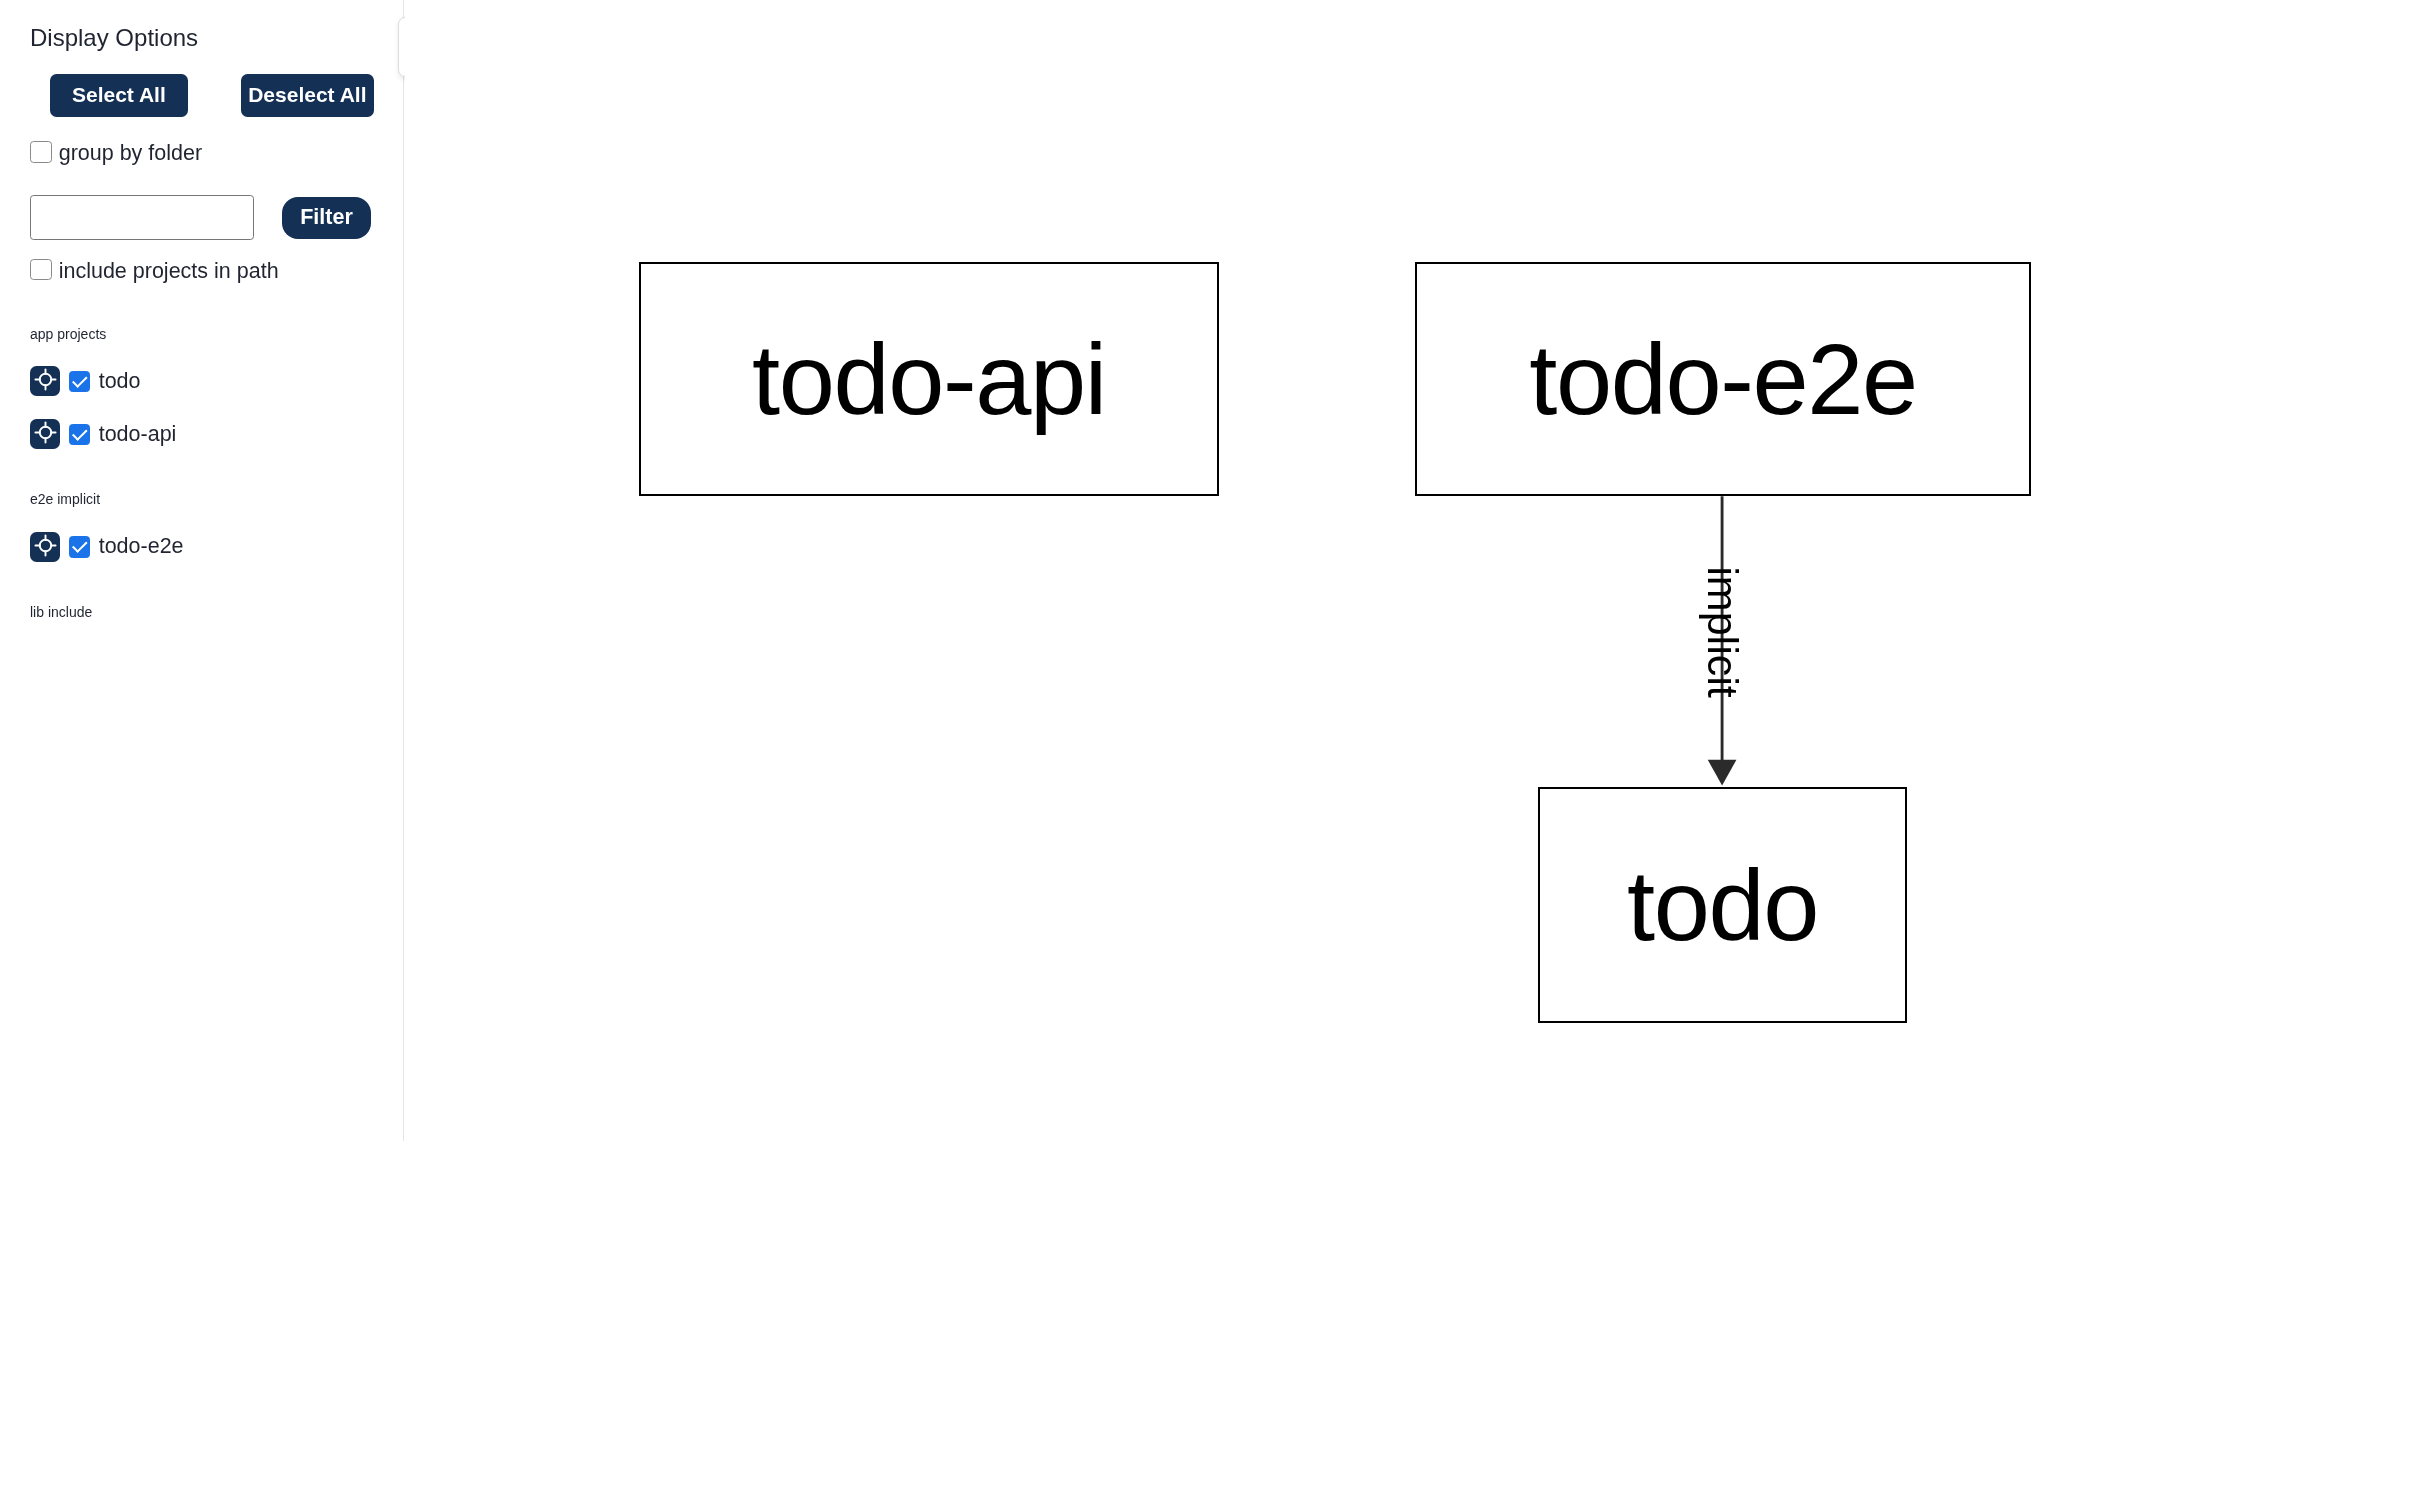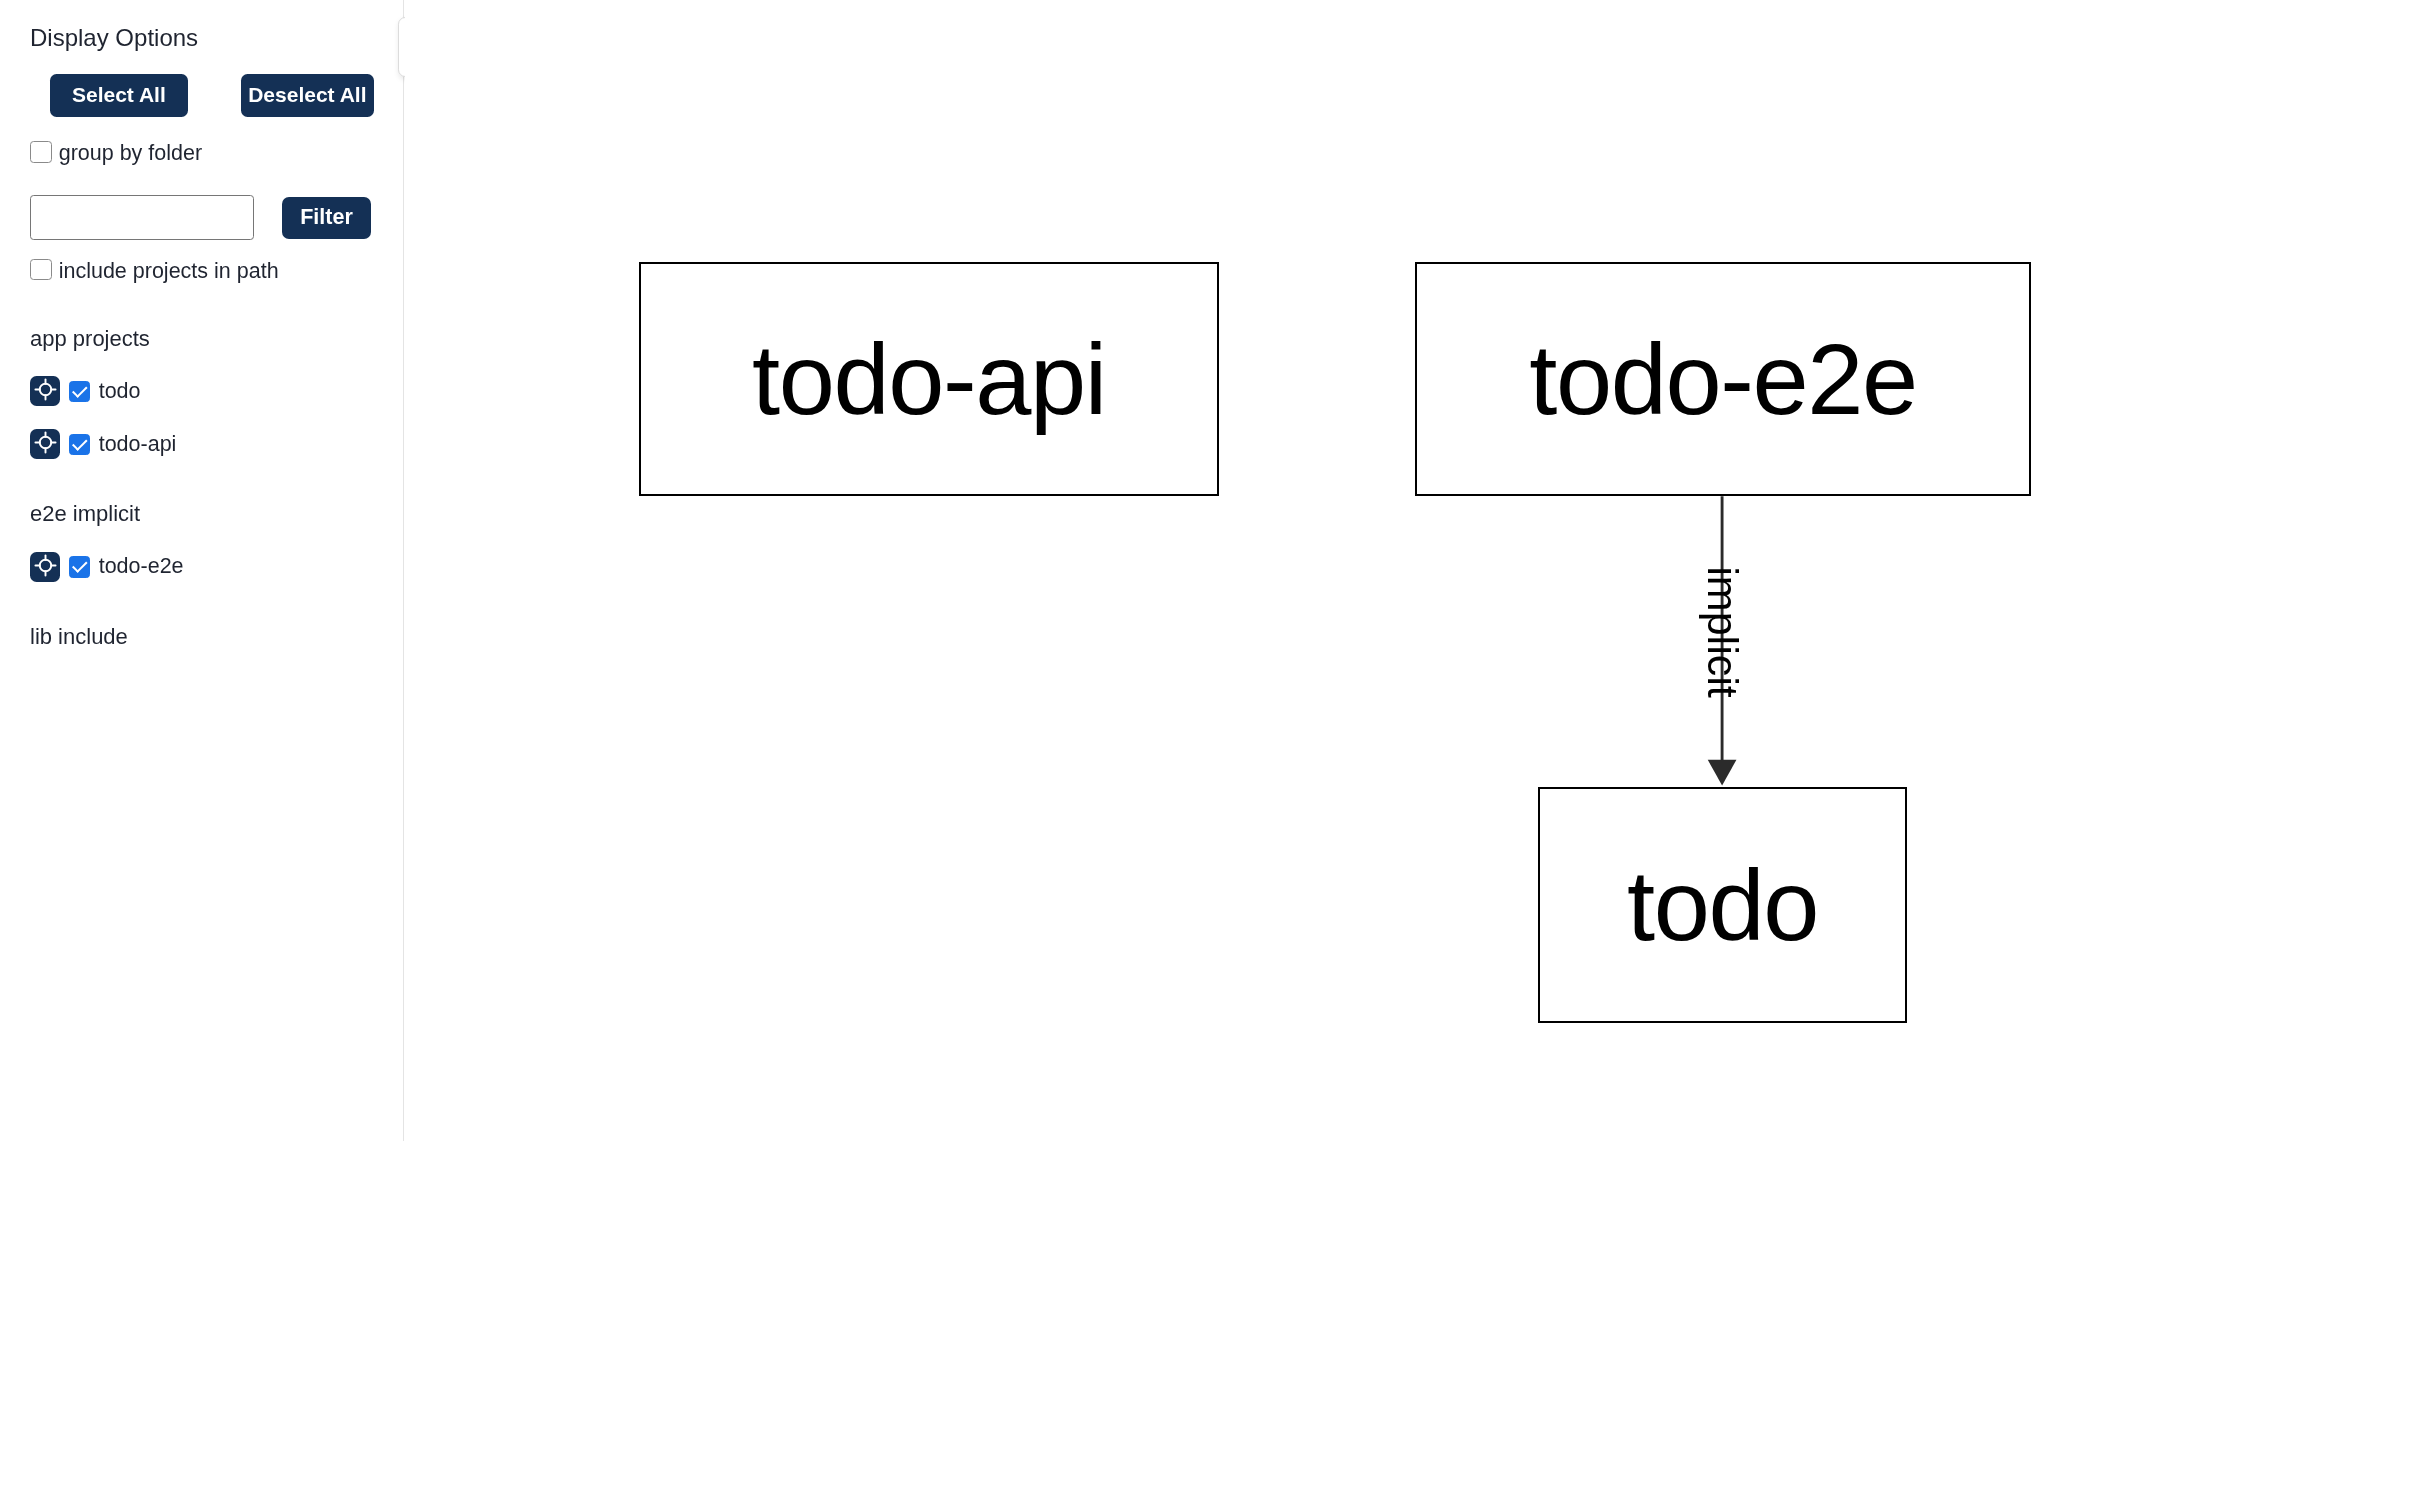--- a/index.html
+++ b/index.html
@@ -50,23 +50,23 @@
   }
   .filter-row { display: flex; align-items: center; margin: 29px 0 18.7px 0; }
   .filter-input {
     width: 224px; height: 45px;
     border: 1.4px solid #767676; border-radius: 3.6px;
     font-size: 21.5px; padding: 0 10px;
     font-family: "Liberation Sans", sans-serif;
   }
   .btn-filter {
     margin-left: 28px; width: 89px; height: 42px;
-    border-radius: 7px; font-size: 21.5px; font-weight: 600;
-  }
-  .section-heading { font-size: 22px; color: #1f2430; margin: 42px 0 24.4px 0; }
+    border-radius: 16px; font-size: 21.5px; font-weight: 600;
+  }
+  .section-heading { font-size: 14px; color: #1f2430; margin: 42px 0 24.4px 0; }
   .project-row { display: flex; align-items: center; gap: 8.6px; margin-bottom: 23px; }
   .focus-btn {
     width: 30px; height: 30px; border: none; border-radius: 6.5px;
     background: #143055; display: inline-flex; align-items: center; justify-content: center;
     cursor: pointer; flex: 0 0 30px;
   }
   .focus-btn svg { width: 23px; height: 23px; }
   .project-row label { font-size: 21.5px; cursor: pointer; }
 
   

